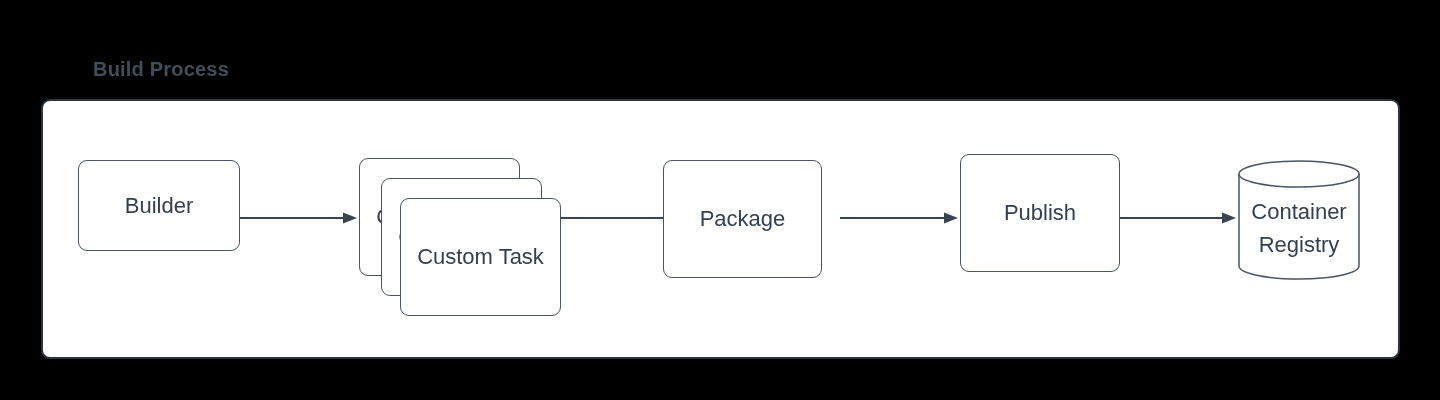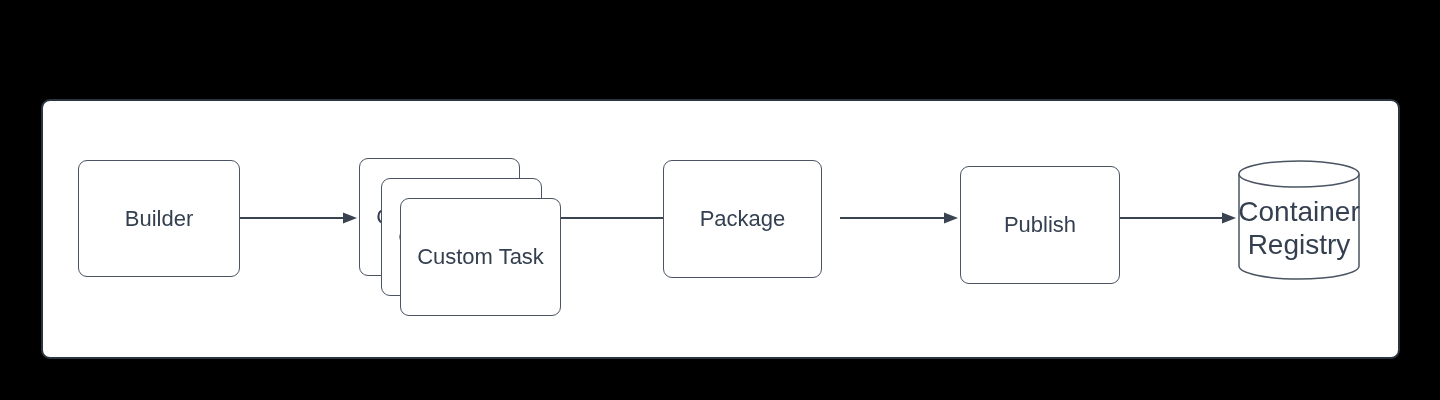--- a/index.html
+++ b/index.html
@@ -48,45 +48,46 @@
   .node {
     position: absolute;
     background: var(--shape_fill);
     border: 1.5px solid var(--shape_border);
     border-radius: 9px;
     display: flex; align-items: center; justify-content: center;
     font-size: 22px; color: var(--text);
     text-align: center;
     white-space: nowrap;
   }
-  .node-builder      { left: 35px;  top: 59px; width: 162px; height: 117px; }
+  .node-builder      { left: 35px;  top: 59px; width: 162px; height: 91px; }
   .stack-back        { left: 316px; top: 57px; width: 161px; height: 118px; }
   .stack-middle      { left: 338px; top: 77px; width: 161px; height: 118px; }
   .stack-front       { left: 357px; top: 97px; width: 161px; height: 118px; }
   .node-package      { left: 620px; top: 59px; width: 159px; height: 118px; }
-  .node-publish      { left: 917px; top: 65px; width: 160px; height: 118px; }
+  .node-publish      { left: 917px; top: 53px; width: 160px; height: 118px; }
 
   .cylinder {
     position: absolute; left: 1195px; top: 59px;
     width: 122px; height: 121px;
   }
   .cylinder svg { position: absolute; left: 0; top: 0; }
   .cylinder .cyl-label {
     position: absolute; inset: 0;
     padding-top: 15px;
     display: flex; align-items: center; justify-content: center;
-    font-size: 28px; line-height: 33px; color: var(--text);
+    font-size: 22px; line-height: 33px; color: var(--text);
     text-align: center;
   }
 </style>
 </head>
 <body>
 
 <div class="stage">
 
+  <div class="diagram-title">Build Process</div>
 
   <div class="panel">
 
     <svg class="connectors" viewBox="0 0 1355 256" xmlns="http://www.w3.org/2000/svg">
       <g>
         <line x1="197" y1="117" x2="301" y2="117"></line>
         <polygon points="300,111.5 314,117 300,122.5"></polygon>
       </g>
       <g>
         <line x1="518" y1="117" x2="623" y2="117"></line>

